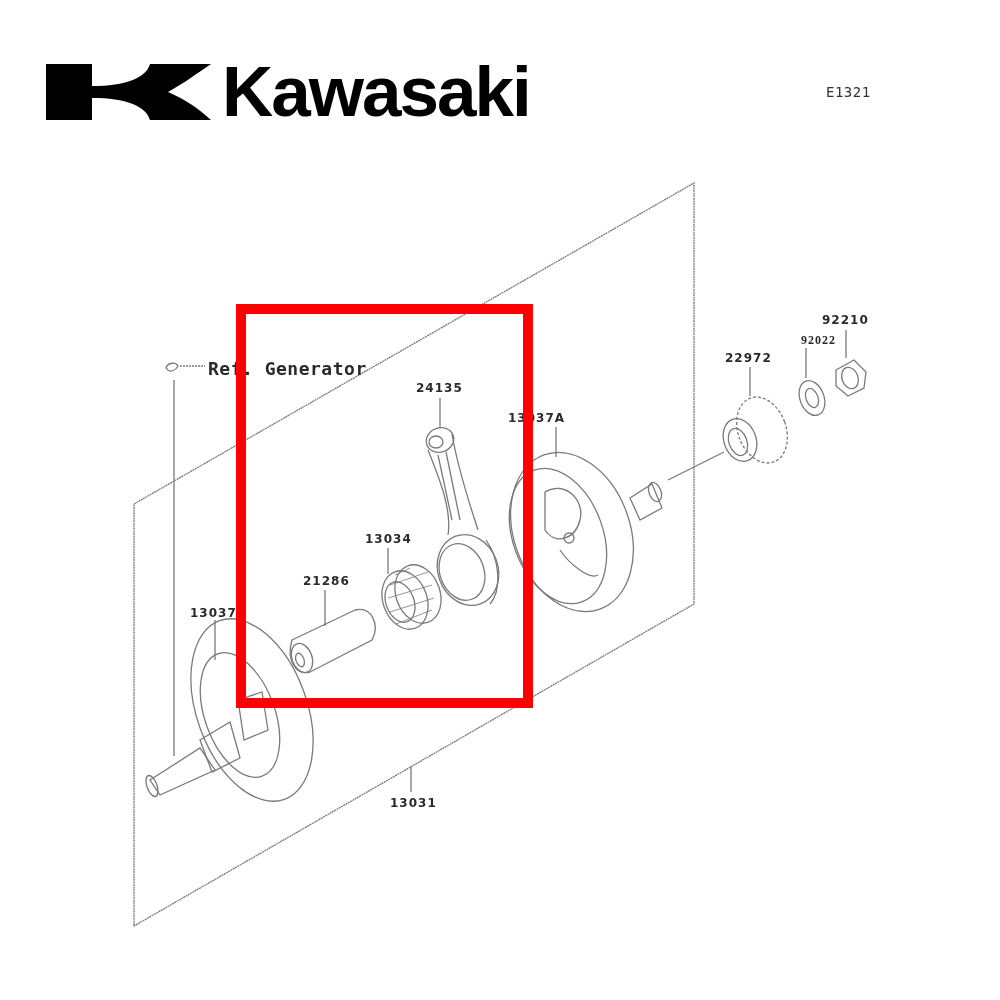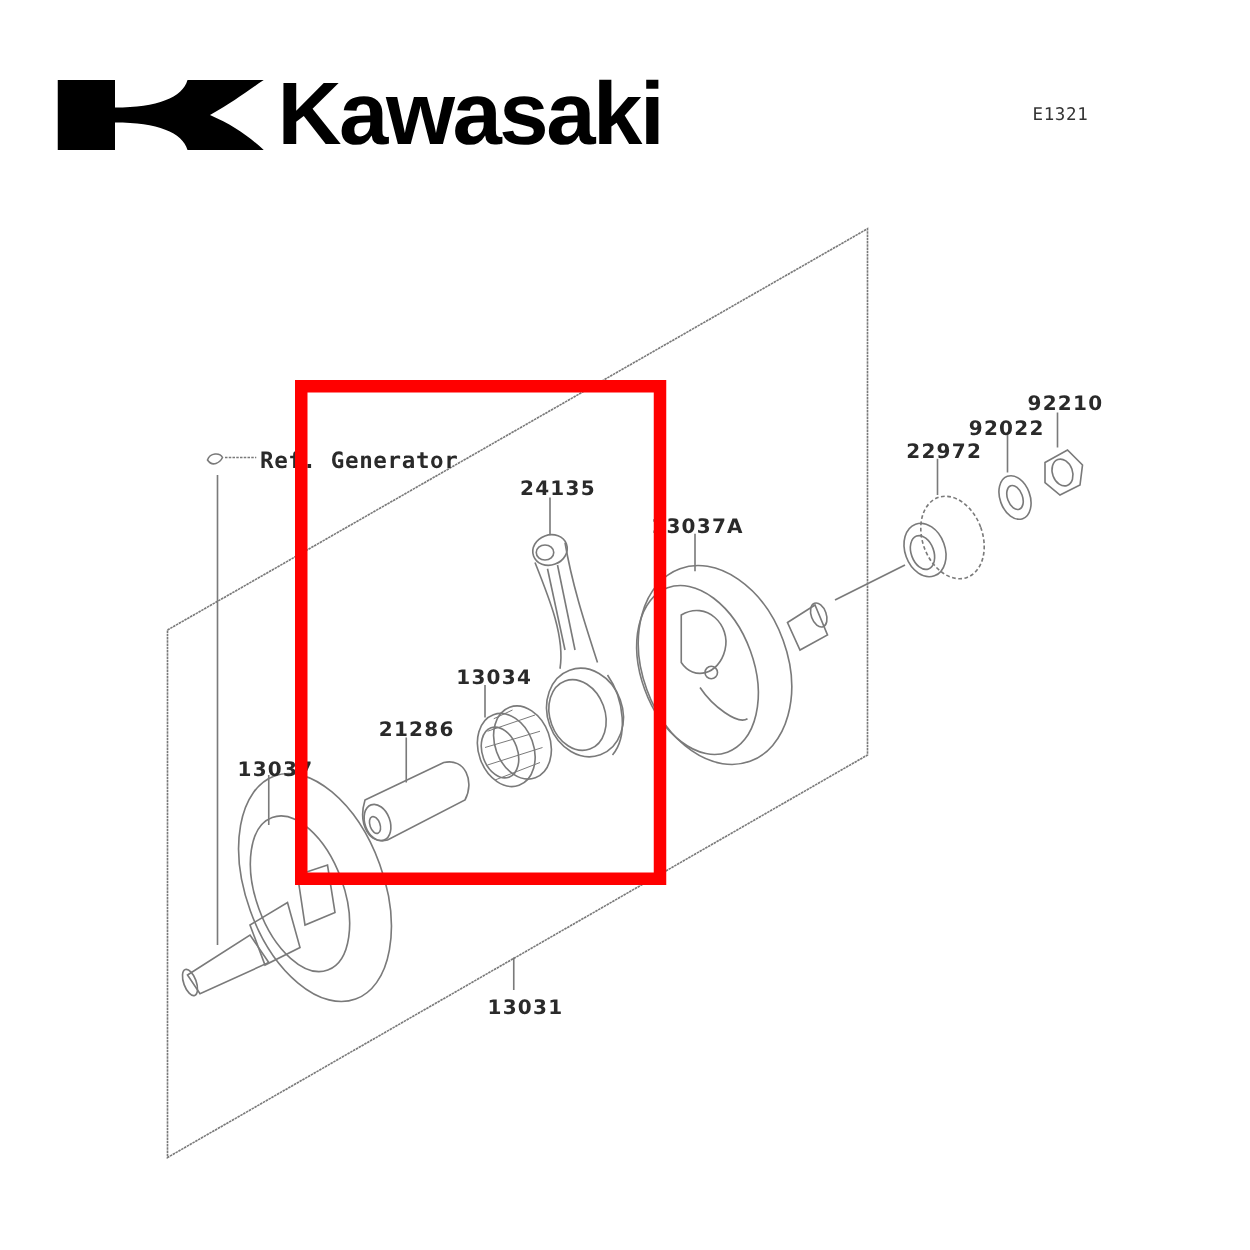--- a/index.html
+++ b/index.html
@@ -1,21 +1,21 @@
 <!DOCTYPE html>
 <html><head>
   <meta charset="utf-8">
   <style>
     html, body { margin:0; padding:0; background:#ffffff; }
     body { width:1000px; height:1000px; position:relative; overflow:hidden; font-family:"DejaVu Sans", sans-serif; }
     .logo { position:absolute; left:46px; top:64px; width:524px; height:58px; }
     .logo-text { position:absolute; left:222px; top:52px; font-family:"Liberation Sans", sans-serif; font-weight:bold; font-size:71px; letter-spacing:-2px; color:#000; line-height:80px; }
     .ref-code { position:absolute; left:826px; top:52px; font-family:"DejaVu Sans Mono", monospace; font-size:14px; color:#333; letter-spacing:0.5px;margin-top:32px; }
     svg.diagram { position:absolute; left:0; top:0; width:1000px; height:1000px; }
-    .part-label { position:absolute; font-family:"DejaVu Sans", sans-serif; font-weight:bold; font-size:16px; color:#2a2a2a; letter-spacing:1px; }
+    .part-label { position:absolute; font-family:"DejaVu Sans", sans-serif; font-weight:bold; font-size:12px; color:#2a2a2a; letter-spacing:1px; }
     .ref-label { position:absolute; font-family:"DejaVu Sans Mono", monospace; font-weight:bold; font-size:18px; color:#2a2a2a; letter-spacing:0.5px; }
     .highlight-box { position:absolute; box-sizing:border-box; border:10px solid #ff0000; }
   </style>
 </head>
 <body>
 
 <div>
   <svg class="logo" viewBox="0 0 524 58" style="position:absolute;left:46px;top:64px;width:524px;height:58px;">
     <rect x="0" y="0" width="46" height="56" fill="#000"></rect>
     <path d="M46 22 C80 22 100 14 104 0 L118 0 L118 56 L104 56 C100 42 80 34 46 34 Z" fill="#000"></path>
@@ -95,22 +95,22 @@
     <ellipse cx="850" cy="378" rx="8" ry="11" transform="rotate(-20 850 378)"></ellipse>
     <line x1="846" y1="330" x2="846" y2="358"></line>
 
     <line x1="411" y1="766" x2="411" y2="792"></line>
   </g>
 </svg>
 
 <div class="ref-label" style="left:208px;top:358px;">Ref. Generator</div>
 
 <div class="part-label" style="left:416px;top:381px;">24135</div>
-<div class="part-label" style="left:521px;top:411px;">13037A</div>
+<div class="part-label" style="left:508px;top:411px;">13037A</div>
 <div class="part-label" style="left:725px;top:351px;">22972</div>
-<div class="part-label" style="left:775px;top:333px;">92022</div>
+<div class="part-label" style="left:801px;top:333px;font-family:Liberation Serif, serif;">92022</div>
 <div class="part-label" style="left:822px;top:313px;">92210</div>
 <div class="part-label" style="left:365px;top:532px;">13034</div>
 <div class="part-label" style="left:303px;top:574px;">21286</div>
 <div class="part-label" style="left:190px;top:606px;">13037</div>
 <div class="part-label" style="left:390px;top:796px;">13031</div>
 
 <div class="highlight-box" style="left:236px;top:304px;width:297px;height:404px;"></div>
 
 </body></html>

